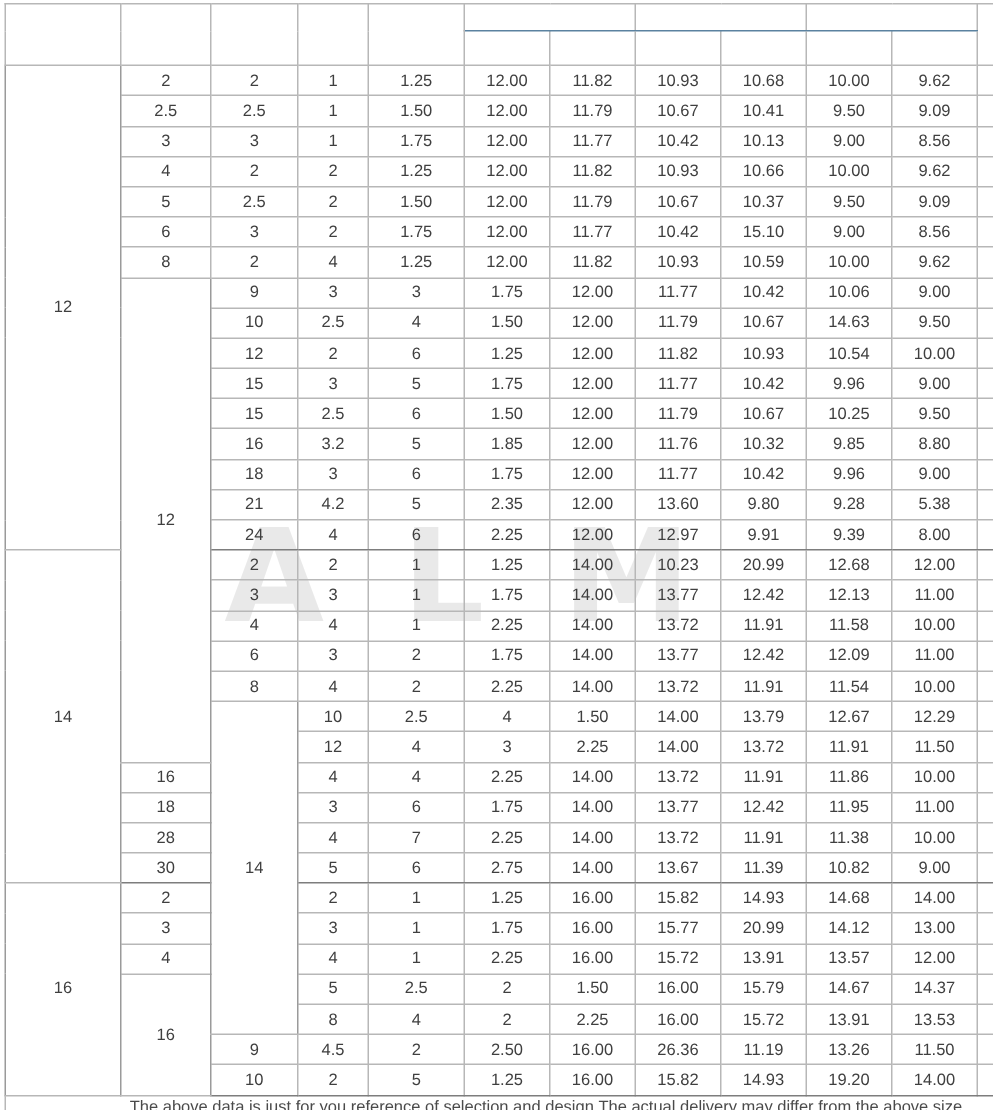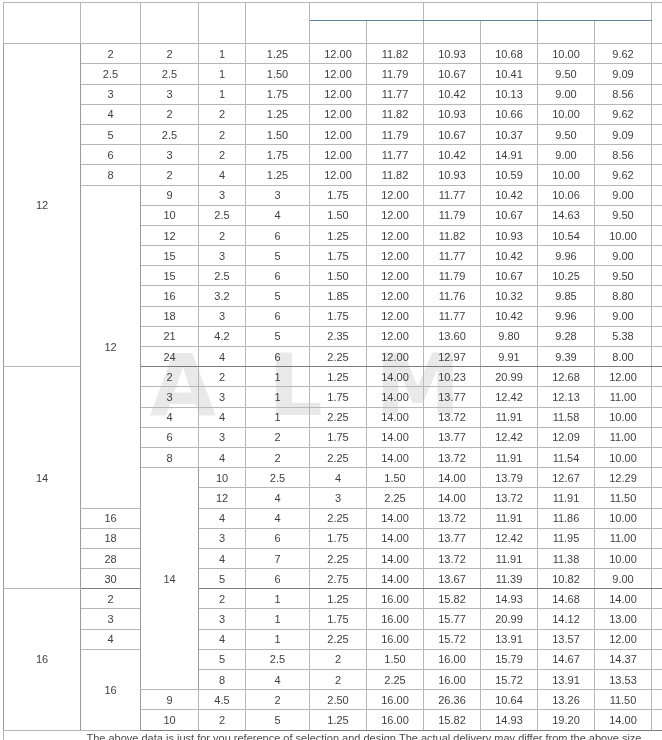--- a/index.html
+++ b/index.html
@@ -243,21 +243,21 @@
           <td>LH/RH</td>
         </tr>
         <tr>
           <td>6</td>
           <td>3</td>
           <td>2</td>
           <td>1.75</td>
           <td>12.00</td>
           <td>11.77</td>
           <td>10.42</td>
-          <td>14.91</td>
+          <td>15.10</td>
           <td>9.00</td>
           <td>8.56</td>
           <td>LH/RH</td>
         </tr>
         <tr>
           <td>8</td>
           <td>2</td>
           <td>4</td>
           <td>1.25</td>
           <td>12.00</td>
@@ -598,21 +598,21 @@
           <td>11.49</td>
           <td>LH/RH</td>
         </tr>
         <tr>
           <td>9</td>
           <td>4.5</td>
           <td>2</td>
           <td>2.50</td>
           <td>16.00</td>
           <td>26.36</td>
-          <td>10.64</td>
+          <td>11.19</td>
           <td>13.26</td>
           <td>11.50</td>
           <td>10.97</td>
           <td>LH/RH</td>
         </tr>
         <tr class="group-end">
           <td>10</td>
           <td>2</td>
           <td>5</td>
           <td>1.25</td>

